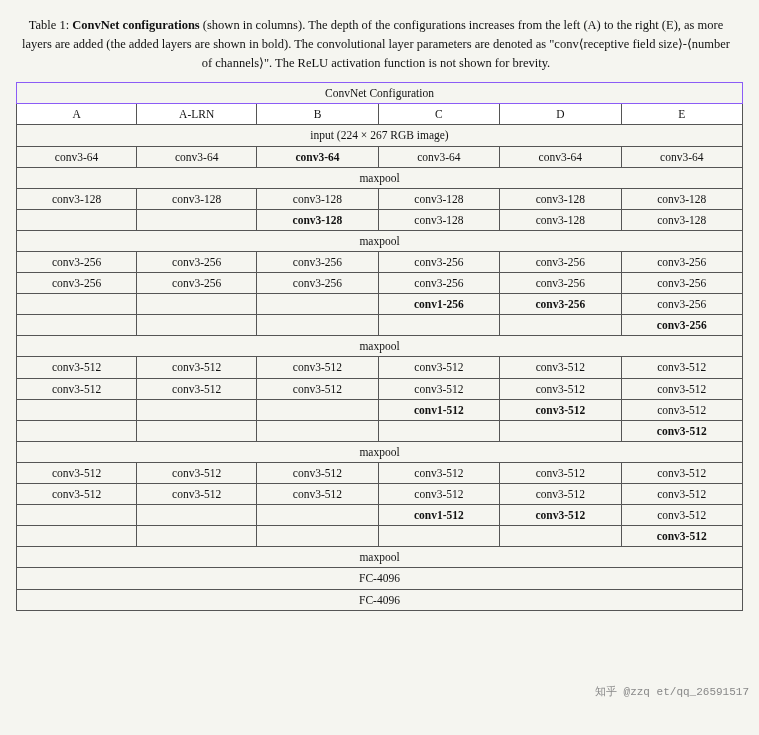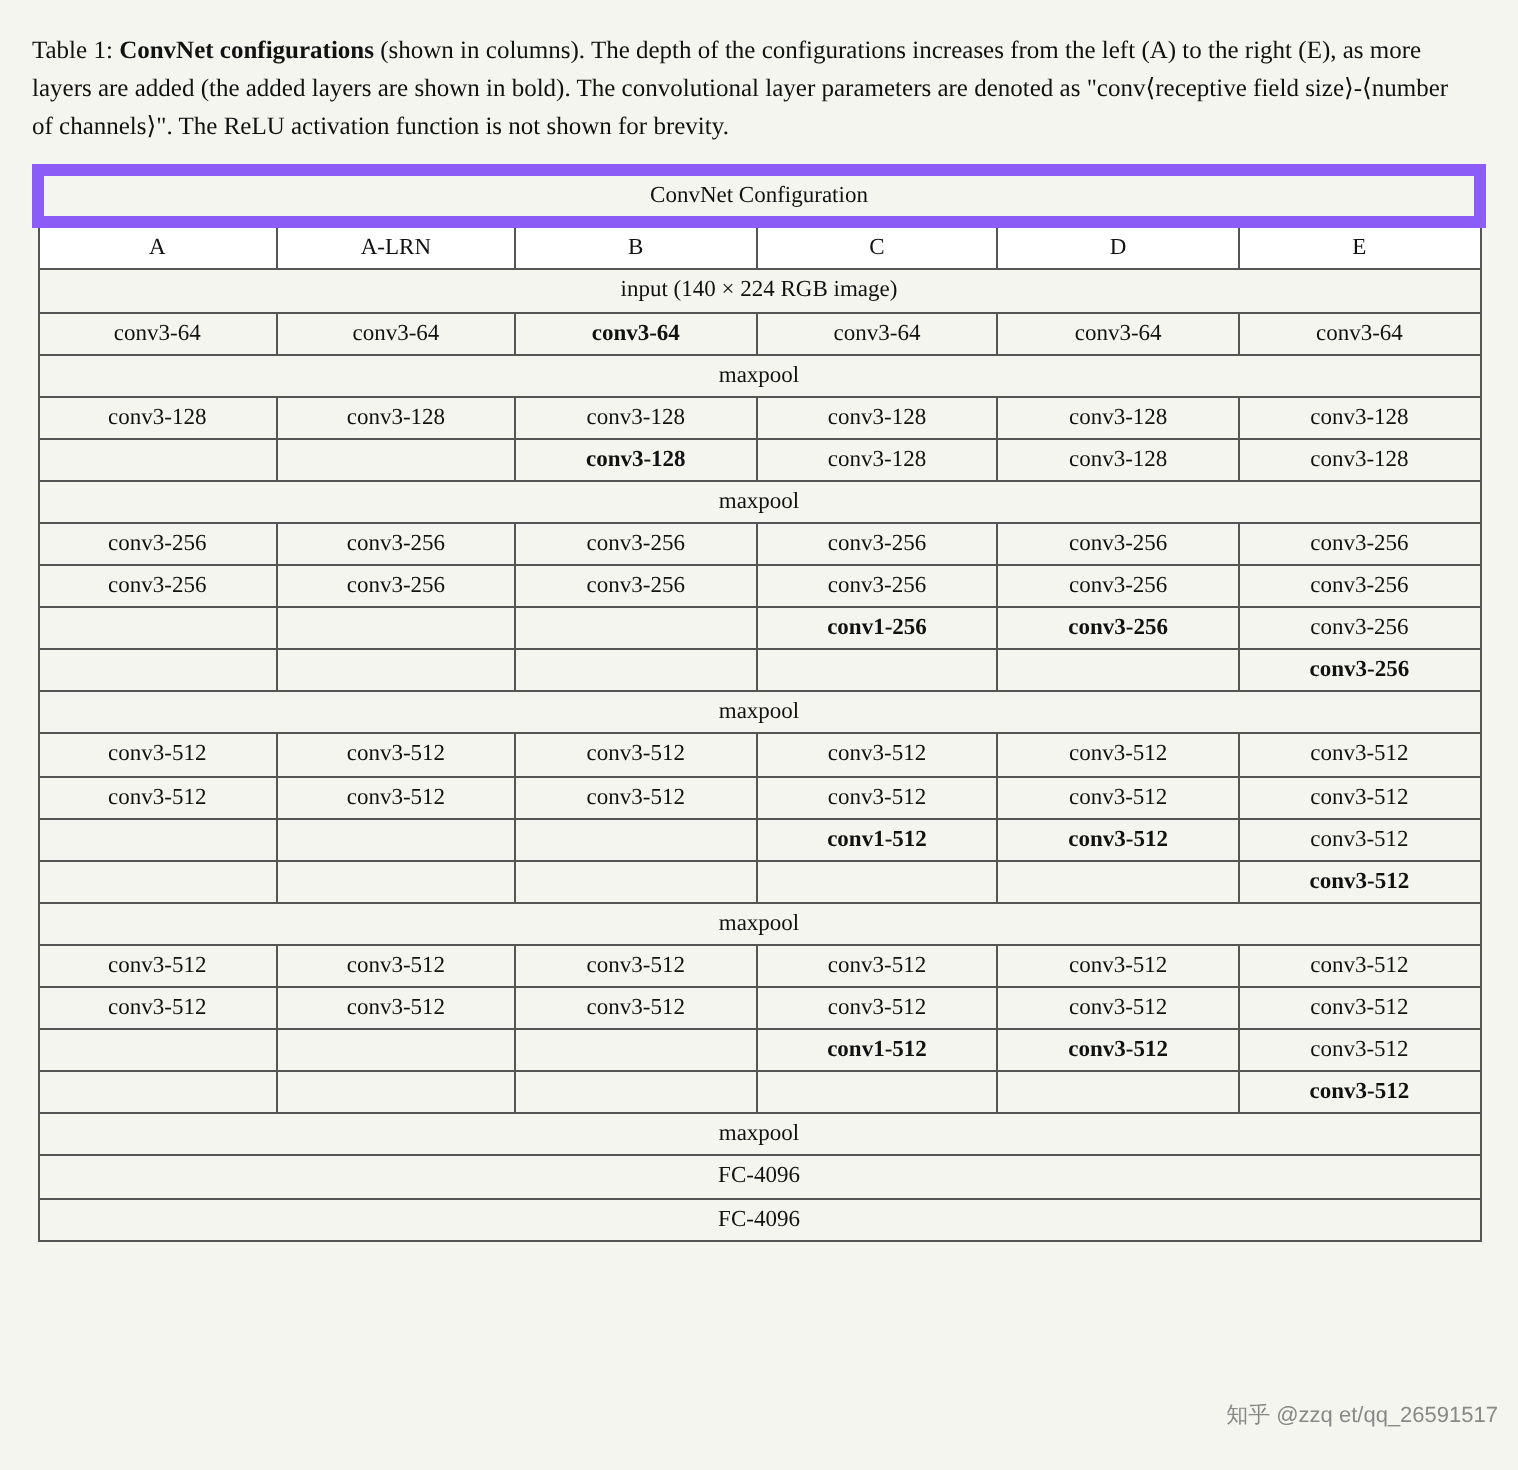--- a/index.html
+++ b/index.html
@@ -9,20 +9,21 @@
       font-size: 12px;
       color: #111;
       padding: 16px;
       width: 759px;
     }
     .caption {
       font-size: 12.5px;
       line-height: 1.5;
       margin-bottom: 10px;
       max-width: 720px;
+      text-align: center;
     }
     .caption strong { font-weight: bold; }
     table.main-table {
       border-collapse: collapse;
       width: 100%;
       margin-bottom: 24px;
     }
     table.main-table td, table.main-table th {
       border: 1px solid #555;
       text-align: center;
@@ -30,50 +31,50 @@
       font-size: 11.5px;
       line-height: 1.4;
       vertical-align: middle;
     }
     table.main-table .header-row td {
       background: #fff;
       font-weight: normal;
     }
     .watermark {
       position: fixed;
-      bottom: 20px;
+      bottom: 36px;
       right: 10px;
       font-size: 11px;
       color: #888;
-      font-family: Liberation Sans, sans-serif;
+      font-family: Liberation Mono, monospace;
     }
   </style>
 </head>
 <body>
 
 <p class="caption">
   <span>Table 1:</span>
   <strong>ConvNet configurations</strong><span> (shown in columns). The depth of the configurations increases from the left (A) to the right (E), as more layers are added (the added layers are shown in bold). The convolutional layer parameters are denoted as "conv⟨receptive field size⟩-⟨number of channels⟩". The ReLU activation function is not shown for brevity.</span>
 </p>
 
 <table class="main-table">
   <tbody>
       <tr>
-    <td colspan="6" style="border:6px solid #8b5cf6; text-align:center;">ConvNet Configuration</td>
+    <td colspan="6" style="border:1px solid #8b5cf6; text-align:center;">ConvNet Configuration</td>
   </tr>
   <tr class="header-row">
     <td>A</td>
     <td>A-LRN</td>
     <td>B</td>
     <td>C</td>
     <td>D</td>
     <td>E</td>
   </tr>
   <tr>
-    <td colspan="6">input (140 × 224 RGB image)</td>
+    <td colspan="6">input (224 × 267 RGB image)</td>
   </tr>
 
   <tr>
     <td>conv3-64</td>
     <td>conv3-64</td>
     <td><strong>conv3-64</strong></td>
     <td>conv3-64</td>
     <td>conv3-64</td>
     <td>conv3-64</td>
   </tr>

